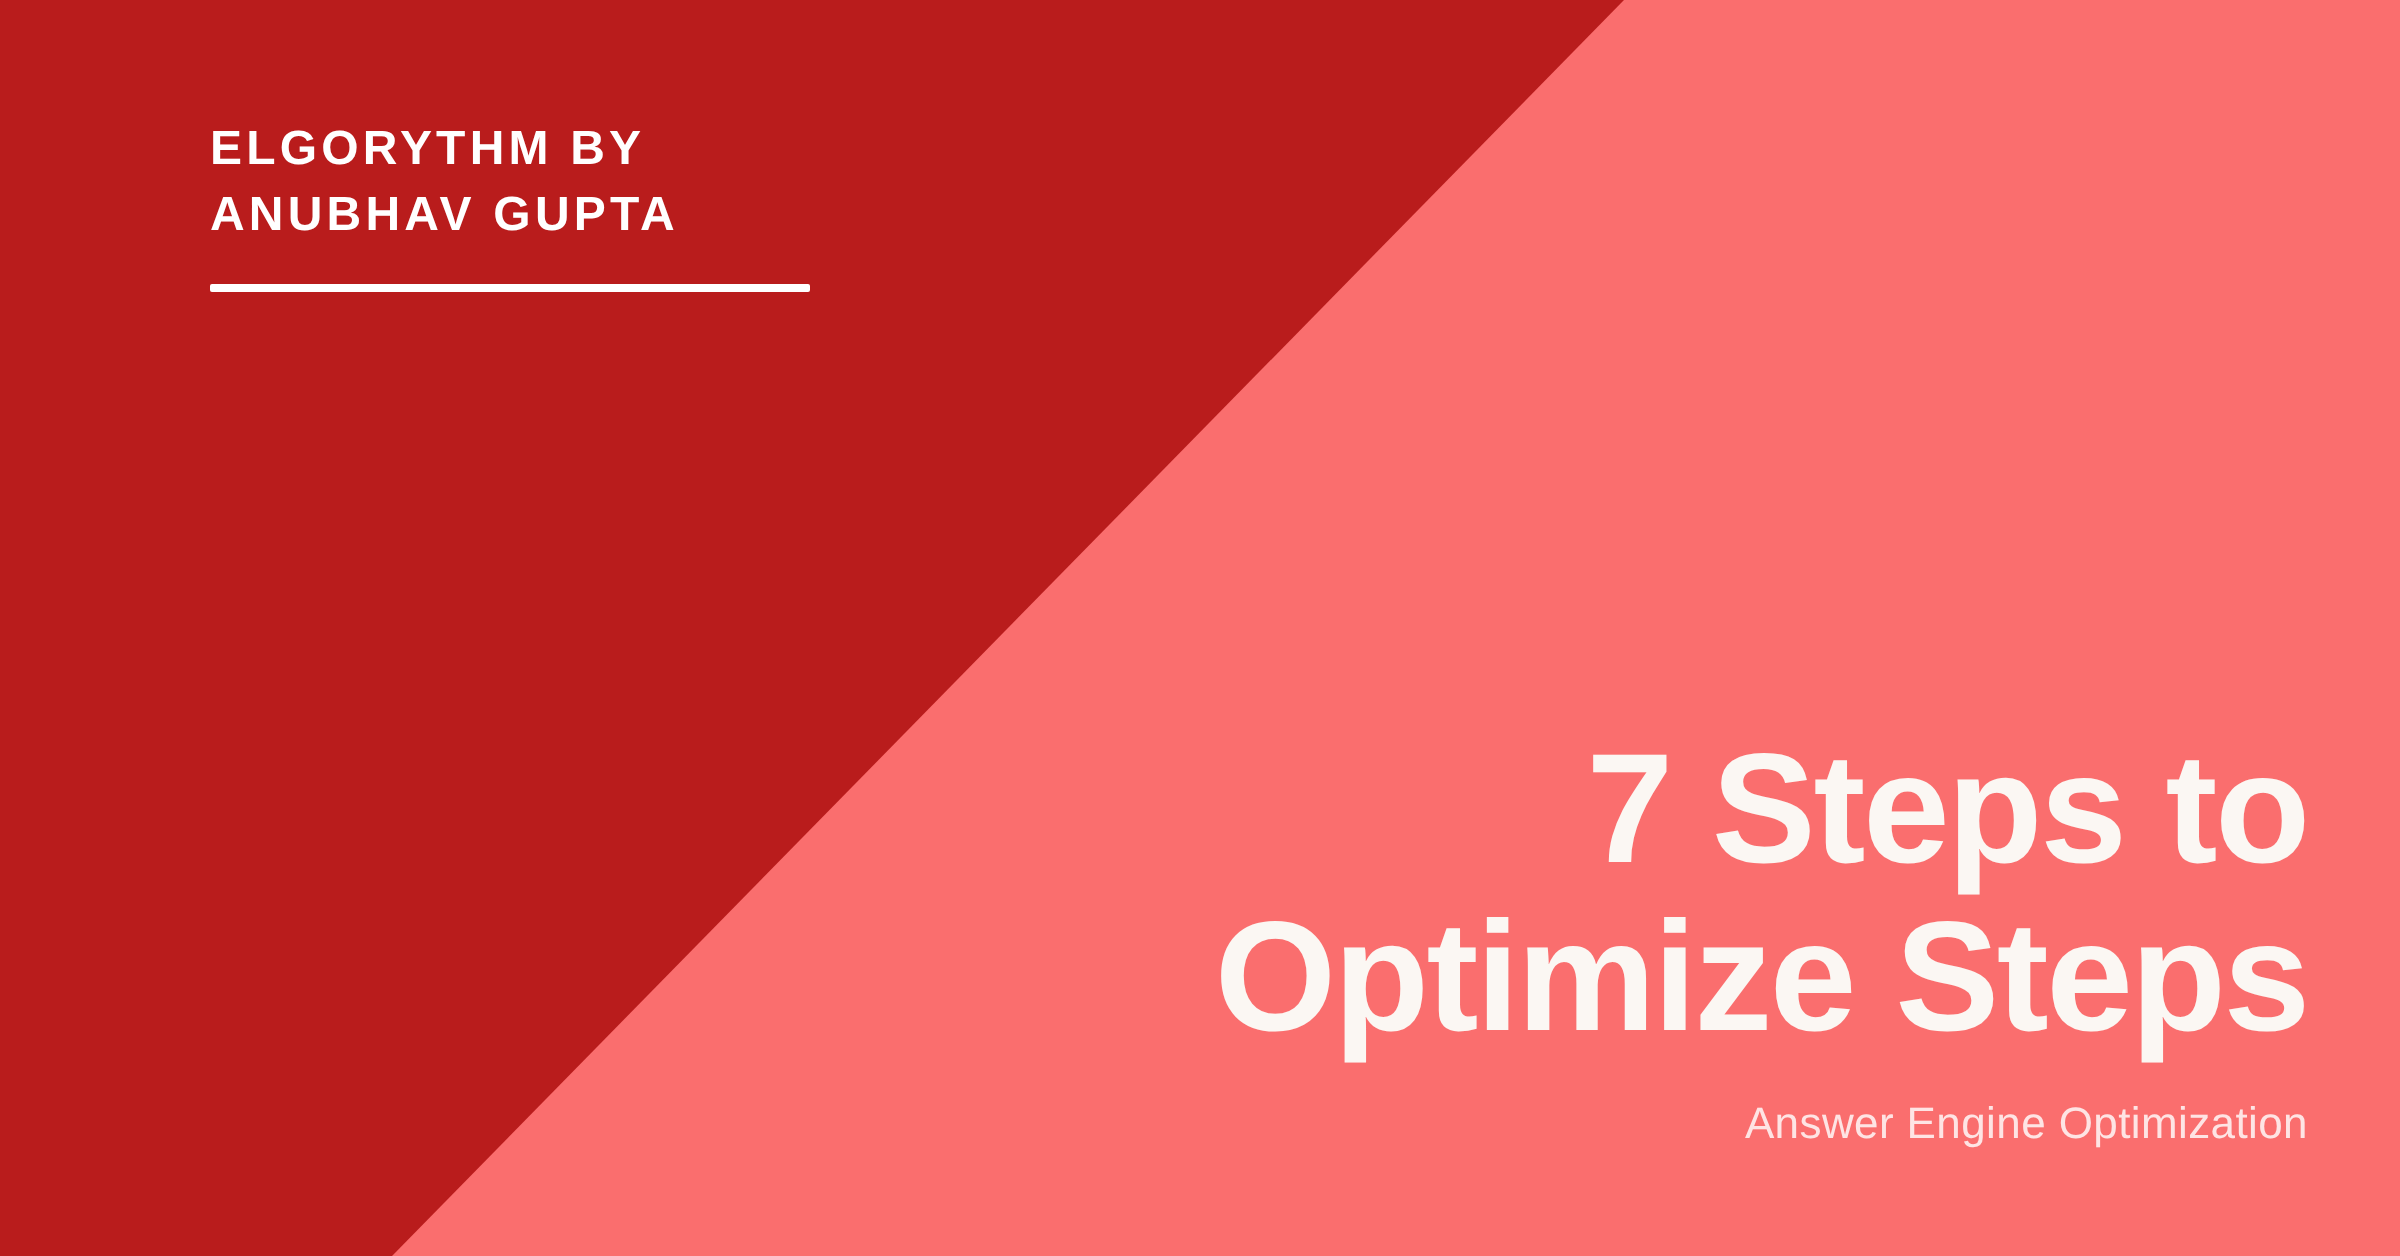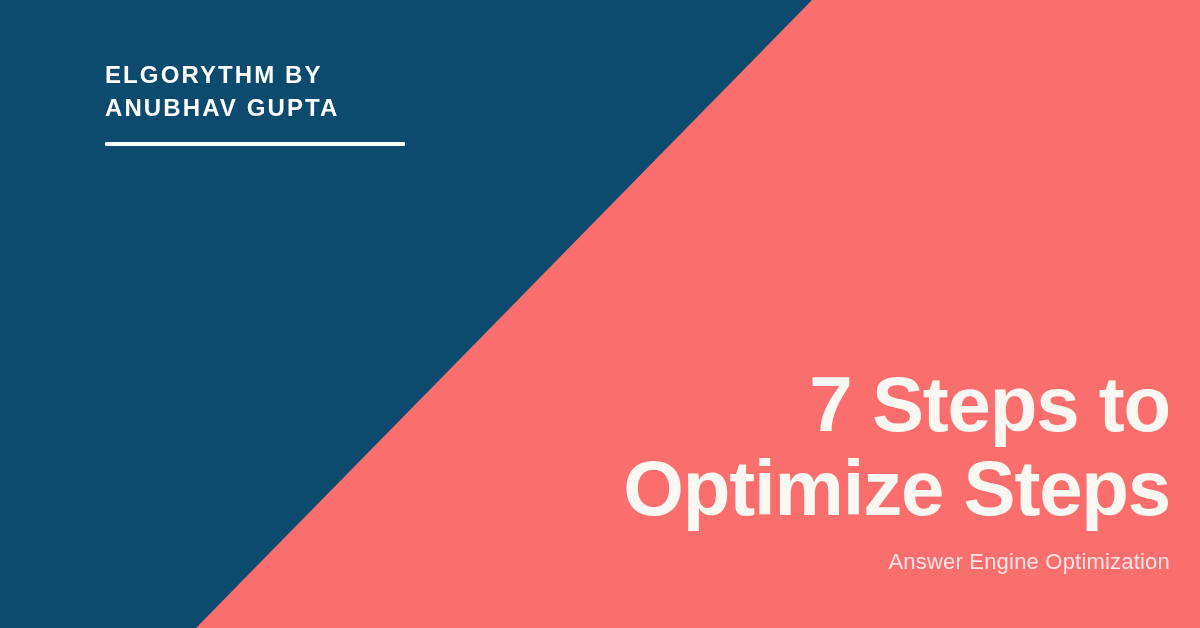--- a/index.html
+++ b/index.html
@@ -56,21 +56,21 @@
     width: 300px;
     height: 4px;
     margin-top: 18px;
     background: #ffffff;
     border-radius: 1px;
   }
 
   
   .headline {
     position: absolute;
-    right: 30px;
+    right: 46px;
     bottom: 52px;
     z-index: 3;
     text-align: right;
     max-width: 760px;
   }
 
   .headline__title {
     margin: 0;
     color: #fbf7f3;
     font-size: 78px;
@@ -92,21 +92,21 @@
     font-size: 22px;
     font-weight: normal;
     letter-spacing: 0.2px;
     line-height: 28px;
     white-space: nowrap;
   }
 </style>
 </head>
 <body>
 
-<div class="banner" style="width: 1200px; height: 628px; background: #0c4a6e;">
+<div class="banner" style="width: 1200px; height: 628px; background: #b91c1c;">
 
   <div class="banner__coral" style="background: rgb(250, 110, 110); clip-path: polygon(812px 0px, 1200px 0px, 1200px 628px, 196px 628px);"></div>
 
   <div class="brand">
     <span class="brand__line">ELGORYTHM BY</span>
     <span class="brand__line">ANUBHAV GUPTA</span>
     <span class="brand__rule" style="width: 300px;"></span>
   </div>
 
   <div class="headline">

